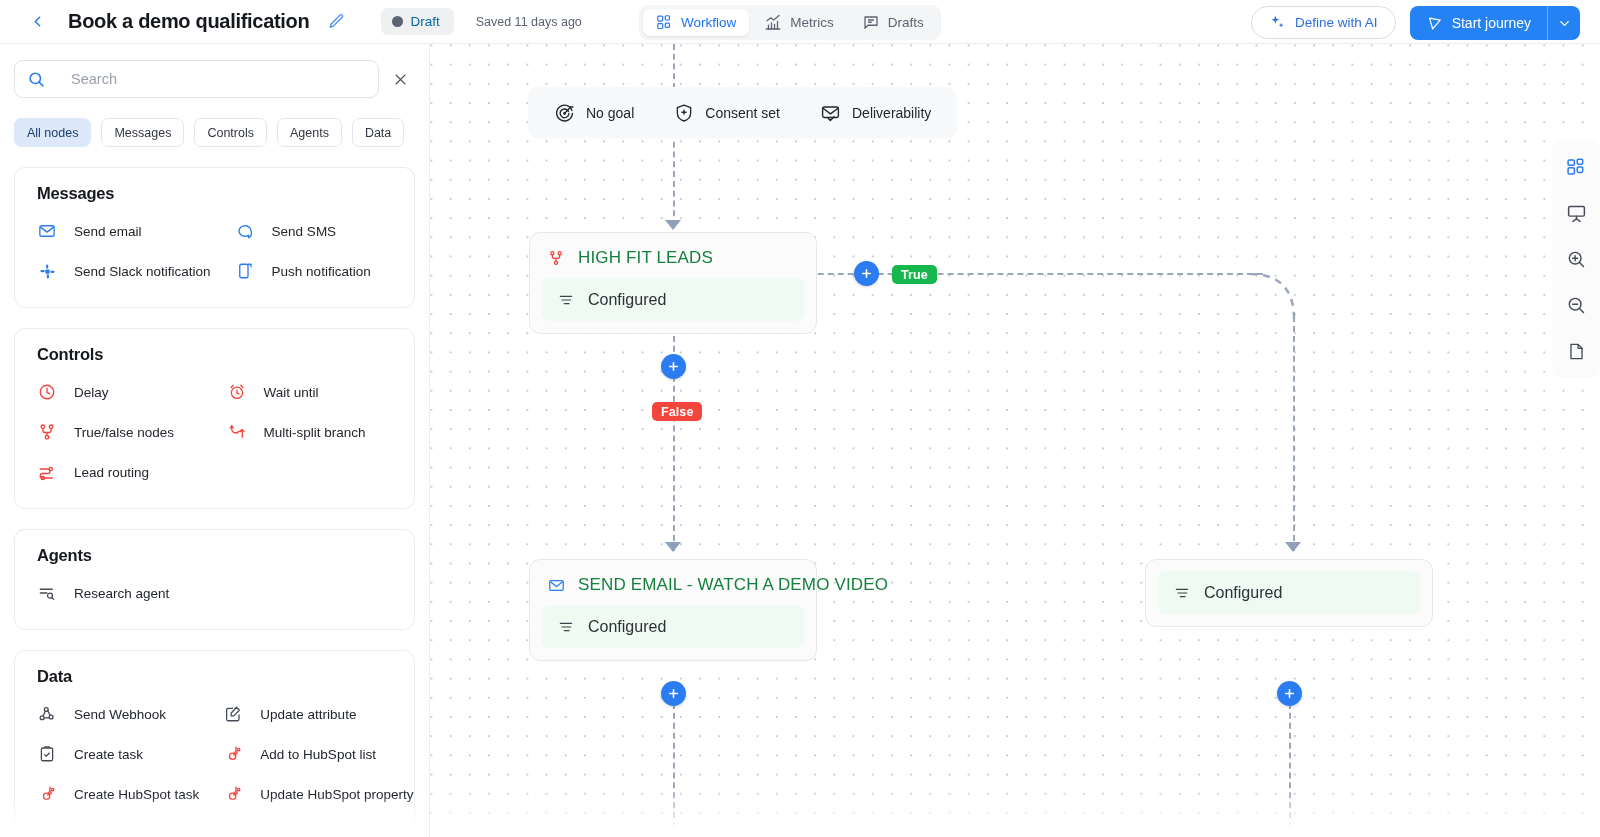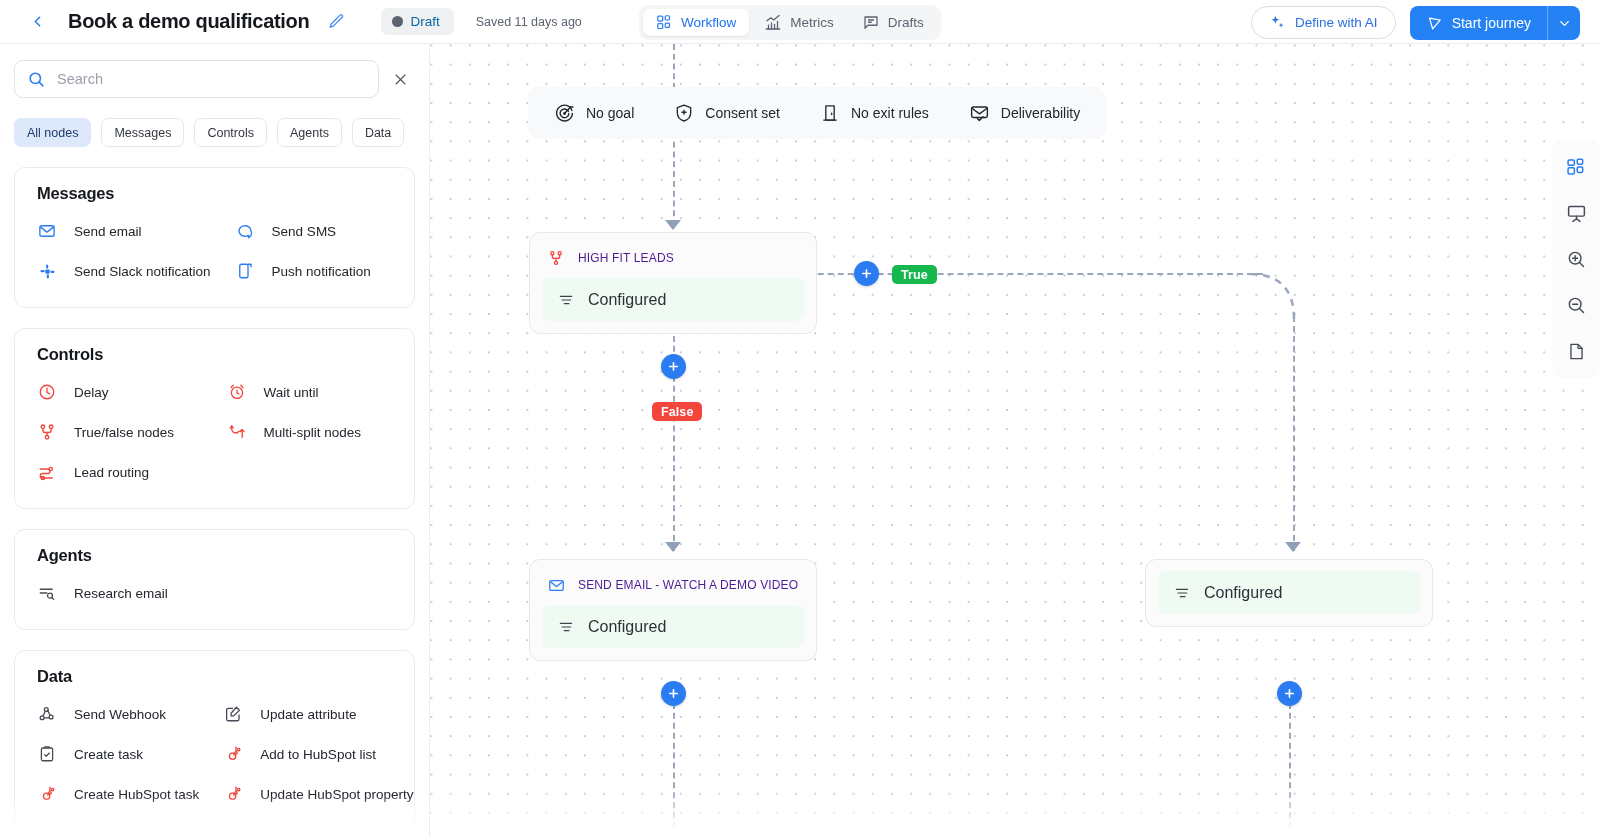--- a/index.html
+++ b/index.html
@@ -92,21 +92,21 @@
   .sidebar {
     position: absolute; left: 0; top: 44px; width: 430px; height: 793px;
     background: #ffffff; border-right: 1px solid #ebedf0;
     overflow: hidden;
   }
   .search-row {
     display: flex; align-items: center; padding: 16px 14px 0 14px; gap: 6px;
   }
   .search-box {
     flex: 1; height: 38px; border: 1px solid #dfe3e8; border-radius: 9px;
-    display: flex; align-items: center; padding: 0 12px; gap: 11px;
+    display: flex; align-items: center; padding: 0 12px; gap: 25px;
     background: #fff;
   }
   .search-input {
     border: none; outline: none; flex: 1;
     font-size: 14.5px; color: #15181d;
     font-family: "Liberation Sans", sans-serif; background: transparent;
   }
   .search-input::placeholder { color: #9aa1ab; }
   .close-x {
     width: 30px; height: 30px; display: flex; align-items: center;
@@ -181,21 +181,21 @@
   .node {
     position: absolute; width: 288px;
     background: #fbfbfc; border: 1px solid #e6e9ec; border-radius: 11px;
     padding: 11px 12px 12px 12px; z-index: 8; cursor: pointer;
   }
   .node-head {
     display: flex; align-items: center; gap: 12px;
     padding: 4px 4px 10px 4px;
   }
   .node-head .ttl {
-    font-size: 12px; color: #4c1d95; letter-spacing: 0.15px; white-space: nowrap;
+    font-size: 17px; color: #15803d; letter-spacing: 0.15px; white-space: nowrap;
   }
   .node-body {
     background: #effaf2; border-radius: 8px;
     height: 43px; display: flex; align-items: center; gap: 12px;
     padding: 0 14px;
     font-size: 16px; color: #2c3139;
   }
 
   
   .vline {
@@ -430,21 +430,21 @@
         <div class="node-item">
           <span class="ico">
               <svg width="18" height="18" viewBox="0 0 24 24" fill="none" stroke="#f3453c" stroke-width="1.8" stroke-linecap="round" stroke-linejoin="round">
                 <path d="M5 4v4a5 5 0 0 0 5 5h3"></path>
                 <path d="M5 4l-2 2.5M5 4l2 2.5"></path>
                 <path d="M19 19V9"></path>
                 <path d="M19 9l-2.4 2.5M19 9l2.4 2.5"></path>
                 <path d="M11 13l8-4"></path>
               </svg>
             </span>
-          <span class="lbl">Multi-split nodes</span>
+          <span class="lbl">Multi-split branch</span>
         </div>
         <div class="node-item">
           <span class="ico">
               <svg width="18" height="18" viewBox="0 0 24 24" fill="none" stroke="#f3453c" stroke-width="1.8" stroke-linecap="round">
                 <path d="M3 8h10a3 3 0 0 1 0 6H6a3 3 0 0 0 0 6h13"></path>
                 <circle cx="17" cy="8" r="2.2"></circle>
                 <circle cx="6.5" cy="20" r="2.2"></circle>
               </svg>
             </span>
           <span class="lbl">Lead routing</span>
@@ -456,21 +456,21 @@
       <div class="group-title">Agents</div>
       <div class="grid2">
         <div class="node-item">
           <span class="ico">
               <svg width="18" height="18" viewBox="0 0 24 24" fill="none" stroke="#454b54" stroke-width="1.7" stroke-linecap="round">
                 <path d="M3 7h16M3 12h9"></path>
                 <circle cx="16" cy="15.5" r="3.3"></circle>
                 <path d="M18.4 17.9L21 20.5"></path>
               </svg>
             </span>
-          <span class="lbl">Research email</span>
+          <span class="lbl">Research agent</span>
         </div>
       </div>
     </div>
 
     <div class="group">
       <div class="group-title">Data</div>
       <div class="grid2">
         <div class="node-item">
           <span class="ico">
               <svg width="18" height="18" viewBox="0 0 24 24" fill="none" stroke="#454b54" stroke-width="1.7" stroke-linecap="round">
@@ -580,28 +580,20 @@
             <path d="M19 4.5h2.6"></path>
           </svg>
         <span>No goal</span>
       </div>
       <div class="sb-item">
         <svg width="20" height="20" viewBox="0 0 24 24" fill="none" stroke="#22262d" stroke-width="1.6" stroke-linecap="round" stroke-linejoin="round">
             <path d="M12 2.6l8 3v6c0 5-3.4 8.6-8 10-4.6-1.4-8-5-8-10v-6z"></path>
             <path d="M12 8.6v5M9.5 11.1h5"></path>
           </svg>
         <span>Consent set</span>
-      </div>
-      <div class="sb-item">
-        <svg width="20" height="20" viewBox="0 0 24 24" fill="none" stroke="#22262d" stroke-width="1.6" stroke-linecap="round" stroke-linejoin="round">
-            <path d="M7 3.5h10v17H7z"></path>
-            <path d="M4.5 20.5h15"></path>
-            <path d="M14 12.2v1.6"></path>
-          </svg>
-        <span>No exit rules</span>
       </div>
       <div class="sb-item">
         <svg width="21" height="21" viewBox="0 0 24 24" fill="none" stroke="#22262d" stroke-width="1.6" stroke-linecap="round" stroke-linejoin="round">
             <path d="M3 6.5a2 2 0 0 1 2-2h14a2 2 0 0 1 2 2v8a2 2 0 0 1-2 2H5a2 2 0 0 1-2-2z"></path>
             <path d="M3.4 6l8.6 6.4L20.6 6"></path>
             <path d="M9.5 17.6l2.3 2.3 4.3-4.3"></path>
           </svg>
         <span>Deliverability</span>
       </div>
     </div>

